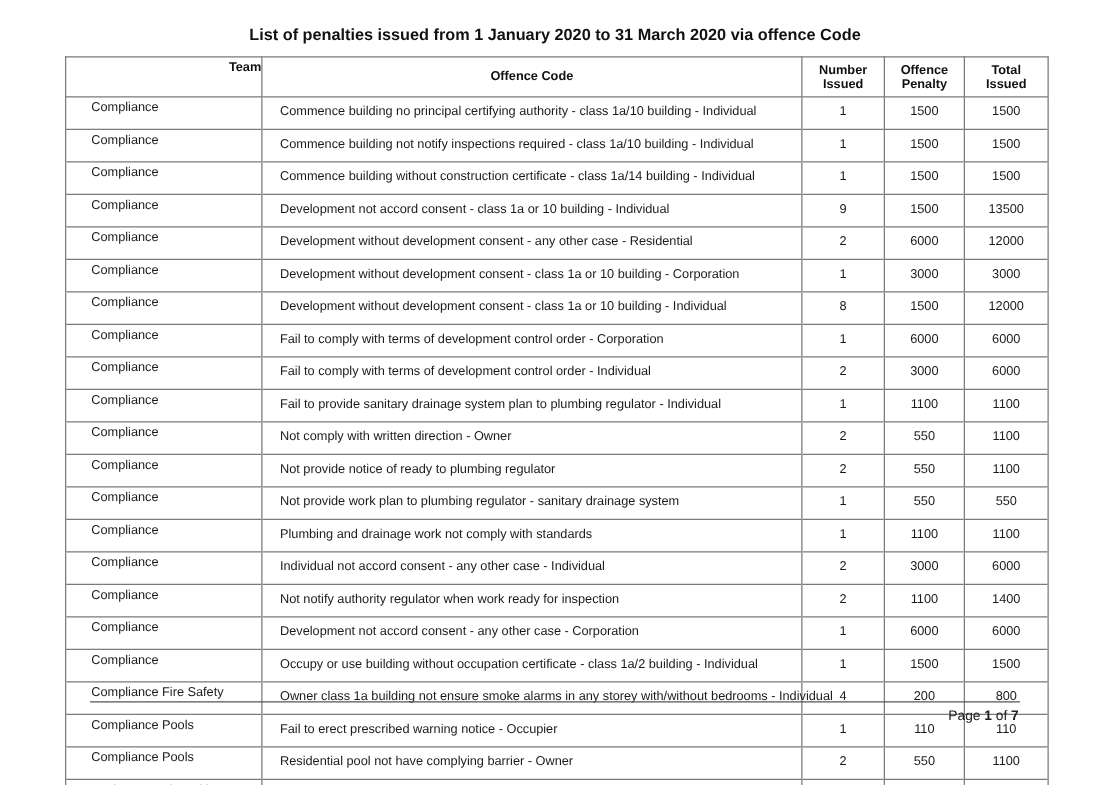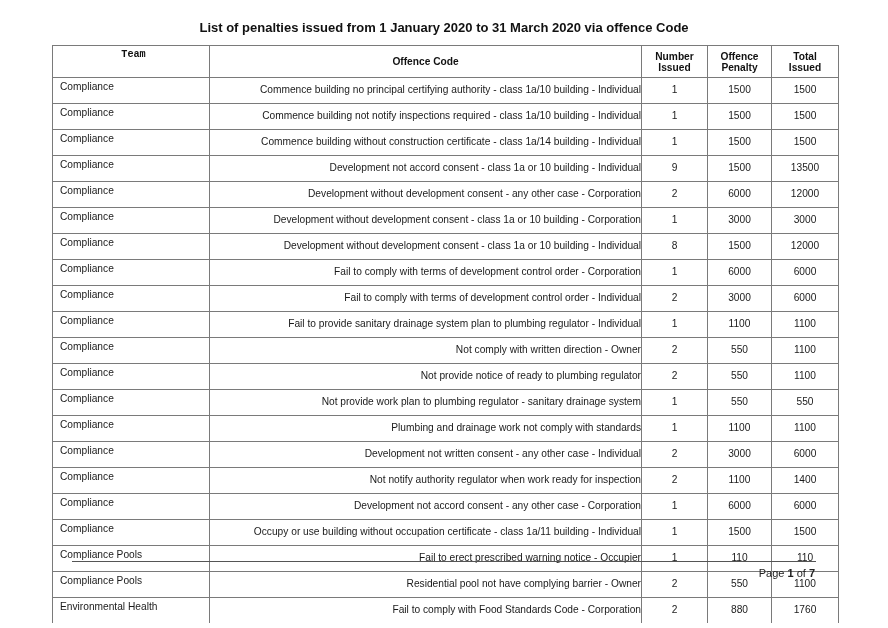--- a/index.html
+++ b/index.html
@@ -24,26 +24,26 @@
     table.penalties th, table.penalties td {
       border-left: 1px solid #7a7a7a; border-right: 1px solid #7a7a7a;
       border-top: 1px solid #7a7a7a; padding: 0;
     }
     table.penalties thead th {
       height: 28px; font-weight: bold; font-size: 10.2px; color: #111;
       vertical-align: middle; line-height: 11px;
       border-bottom: 1px solid #7a7a7a;
     }
     table.penalties thead th.team-h {
-      text-align: center; vertical-align: top; padding: 3px 0 0 5px; font-family: Liberation Mono, monospace;
+      text-align: right; vertical-align: top; padding: 3px 0 0 5px;
     }
     table.penalties thead th.center { }
     table.penalties tbody td { height: 19px; vertical-align: top; }
-    table.penalties tbody td.team { padding: 3px 0 0 7px; }
-    table.penalties tbody td.code { padding: 6px 0 0 14px; white-space: nowrap; text-align: right; }
+    table.penalties tbody td.team { padding: 3px 0 0 20px; }
+    table.penalties tbody td.code { padding: 6px 0 0 14px; white-space: nowrap; }
     table.penalties tbody td.num { text-align: center; padding-top: 6px; }
     table.penalties tbody tr:last-child td { border-bottom: none; }
     .footer-rule {
       position: absolute; left: 72px; top: 561px; width: 744px; height: 0;
       border-top: 1px solid #555;
     }
     .page-num {
       position: absolute; right: 73px; top: 567px; font-size: 11px; color: #222;
     }
     .page-num b { font-weight: bold; }
@@ -103,21 +103,21 @@
       </tr>
       <tr>
         <td class="team">Compliance</td>
         <td class="code">Development not accord consent - class 1a or 10 building - Individual</td>
         <td class="num">9</td>
         <td class="num">1500</td>
         <td class="num">13500</td>
       </tr>
       <tr>
         <td class="team">Compliance</td>
-        <td class="code">Development without development consent - any other case - Corporation</td>
+        <td class="code">Development without development consent - any other case - Residential</td>
         <td class="num">2</td>
         <td class="num">6000</td>
         <td class="num">12000</td>
       </tr>
       <tr>
         <td class="team">Compliance</td>
         <td class="code">Development without development consent - class 1a or 10 building - Corporation</td>
         <td class="num">1</td>
         <td class="num">3000</td>
         <td class="num">3000</td>
@@ -173,45 +173,52 @@
       </tr>
       <tr>
         <td class="team">Compliance</td>
         <td class="code">Plumbing and drainage work not comply with standards</td>
         <td class="num">1</td>
         <td class="num">1100</td>
         <td class="num">1100</td>
       </tr>
       <tr>
         <td class="team">Compliance</td>
-        <td class="code">Development not written consent - any other case - Individual</td>
+        <td class="code">Individual not accord consent - any other case - Individual</td>
         <td class="num">2</td>
         <td class="num">3000</td>
         <td class="num">6000</td>
       </tr>
       <tr>
         <td class="team">Compliance</td>
         <td class="code">Not notify authority regulator when work ready for inspection</td>
         <td class="num">2</td>
         <td class="num">1100</td>
         <td class="num">1400</td>
       </tr>
       <tr>
         <td class="team">Compliance</td>
         <td class="code">Development not accord consent - any other case - Corporation</td>
         <td class="num">1</td>
         <td class="num">6000</td>
         <td class="num">6000</td>
       </tr>
       <tr>
         <td class="team">Compliance</td>
-        <td class="code">Occupy or use building without occupation certificate - class 1a/11 building - Individual</td>
-        <td class="num">1</td>
-        <td class="num">1500</td>
-        <td class="num">1500</td>
+        <td class="code">Occupy or use building without occupation certificate - class 1a/2 building - Individual</td>
+        <td class="num">1</td>
+        <td class="num">1500</td>
+        <td class="num">1500</td>
+      </tr>
+      <tr>
+        <td class="team">Compliance Fire Safety</td>
+        <td class="code">Owner class 1a building not ensure smoke alarms in any storey with/without bedrooms - Individual</td>
+        <td class="num">4</td>
+        <td class="num">200</td>
+        <td class="num">800</td>
       </tr>
       <tr>
         <td class="team">Compliance Pools</td>
         <td class="code">Fail to erect prescribed warning notice - Occupier</td>
         <td class="num">1</td>
         <td class="num">110</td>
         <td class="num">110</td>
       </tr>
       <tr>
         <td class="team">Compliance Pools</td>

